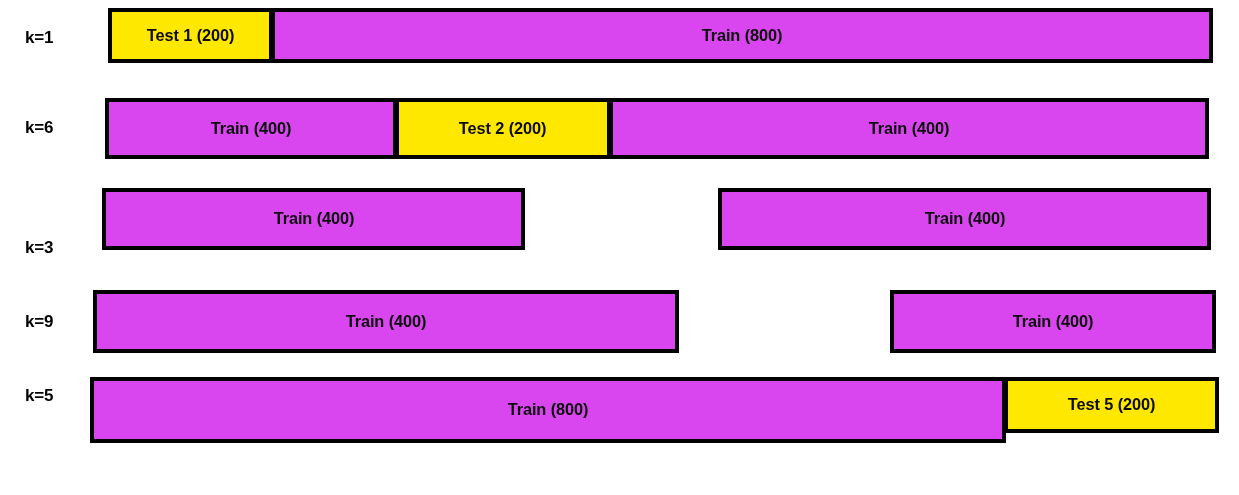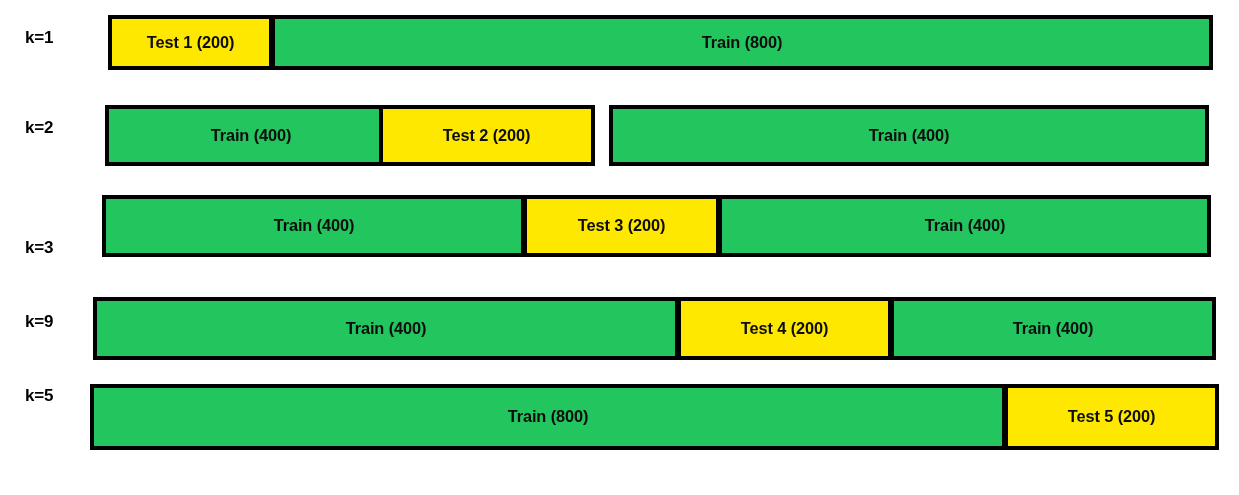--- a/index.html
+++ b/index.html
@@ -15,41 +15,40 @@
   }
   #diagram {
     position: relative;
     width: 1239px;
     height: 495px;
   }
   .fold-row {
     position: absolute;
     left: 0;
     width: 1239px;
-    margin-top: 7px;
   }
   .fold-label {
     position: absolute;
     font-weight: bold;
     font-size: 17px;
     color: #000000;
     letter-spacing: -0.2px;
     white-space: nowrap;
   }
   .segment {
     position: absolute;
     box-sizing: border-box;
     border: 4px solid #000000;
     display: flex;
     align-items: center;
     justify-content: center;
     overflow: hidden;
   }
   .segment.train {
-    background: #22c55e;
+    background: #d946ef;
   }
   .segment.test {
     background: #ffe800;
   }
   .segment-label {
     font-weight: bold;
     font-size: 17px;
     color: #0d0d0d;
     white-space: nowrap;
     letter-spacing: -0.1px;
@@ -62,58 +61,52 @@
 <div id="diagram">
     <div class="fold-label" style="left: 25px; top: 28px;">k=1</div>
     <div class="fold-row" style="top: 8px; height: 55px;">
       <div class="segment test" style="left: 108px; width: 165px; height: 55px;">
         <span class="segment-label">Test 1 (200)</span>
       </div>
       <div class="segment train" style="left: 271px; width: 942px; height: 55px;">
         <span class="segment-label">Train (800)</span>
       </div>
     </div>
-    <div class="fold-label" style="left: 25px; top: 118px;">k=2</div>
+    <div class="fold-label" style="left: 25px; top: 118px;">k=6</div>
     <div class="fold-row" style="top: 98px; height: 61px;">
       <div class="segment train" style="left: 105px; width: 292px; height: 61px;">
         <span class="segment-label">Train (400)</span>
       </div>
-      <div class="segment test" style="left: 379px; width: 216px; height: 61px;">
+      <div class="segment test" style="left: 395px; width: 216px; height: 61px;">
         <span class="segment-label">Test 2 (200)</span>
       </div>
       <div class="segment train" style="left: 609px; width: 600px; height: 61px;">
         <span class="segment-label">Train (400)</span>
       </div>
     </div>
     <div class="fold-label" style="left: 25px; top: 210px; margin-top: 28px;">k=3</div>
     <div class="fold-row" style="top: 188px; height: 62px;">
       <div class="segment train" style="left: 102px; width: 423px; height: 62px;">
         <span class="segment-label">Train (400)</span>
       </div>
-      <div class="segment test" style="left: 523px; width: 197px; height: 62px;">
-        <span class="segment-label">Test 3 (200)</span>
-      </div>
       <div class="segment train" style="left: 718px; width: 493px; height: 62px;">
         <span class="segment-label">Train (400)</span>
       </div>
     </div>
     <div class="fold-label" style="left: 25px; top: 312px;">k=9</div>
     <div class="fold-row" style="top: 290px; height: 63px;">
       <div class="segment train" style="left: 93px; width: 586px; height: 63px;">
         <span class="segment-label">Train (400)</span>
-      </div>
-      <div class="segment test" style="left: 677px; width: 215px; height: 63px;">
-        <span class="segment-label">Test 4 (200)</span>
       </div>
       <div class="segment train" style="left: 890px; width: 326px; height: 63px;">
         <span class="segment-label">Train (400)</span>
       </div>
     </div>
     <div class="fold-label" style="left: 25px; top: 386px;">k=5</div>
     <div class="fold-row" style="top: 377px; height: 66px;">
       <div class="segment train" style="left: 90px; width: 916px; height: 66px;">
         <span class="segment-label">Train (800)</span>
       </div>
-      <div class="segment test" style="left: 1004px; width: 215px; height: 66px;">
+      <div class="segment test" style="left: 1004px; width: 215px; height: 56px;">
         <span class="segment-label">Test 5 (200)</span>
       </div>
     </div>
   </div>
 
 </body></html>

